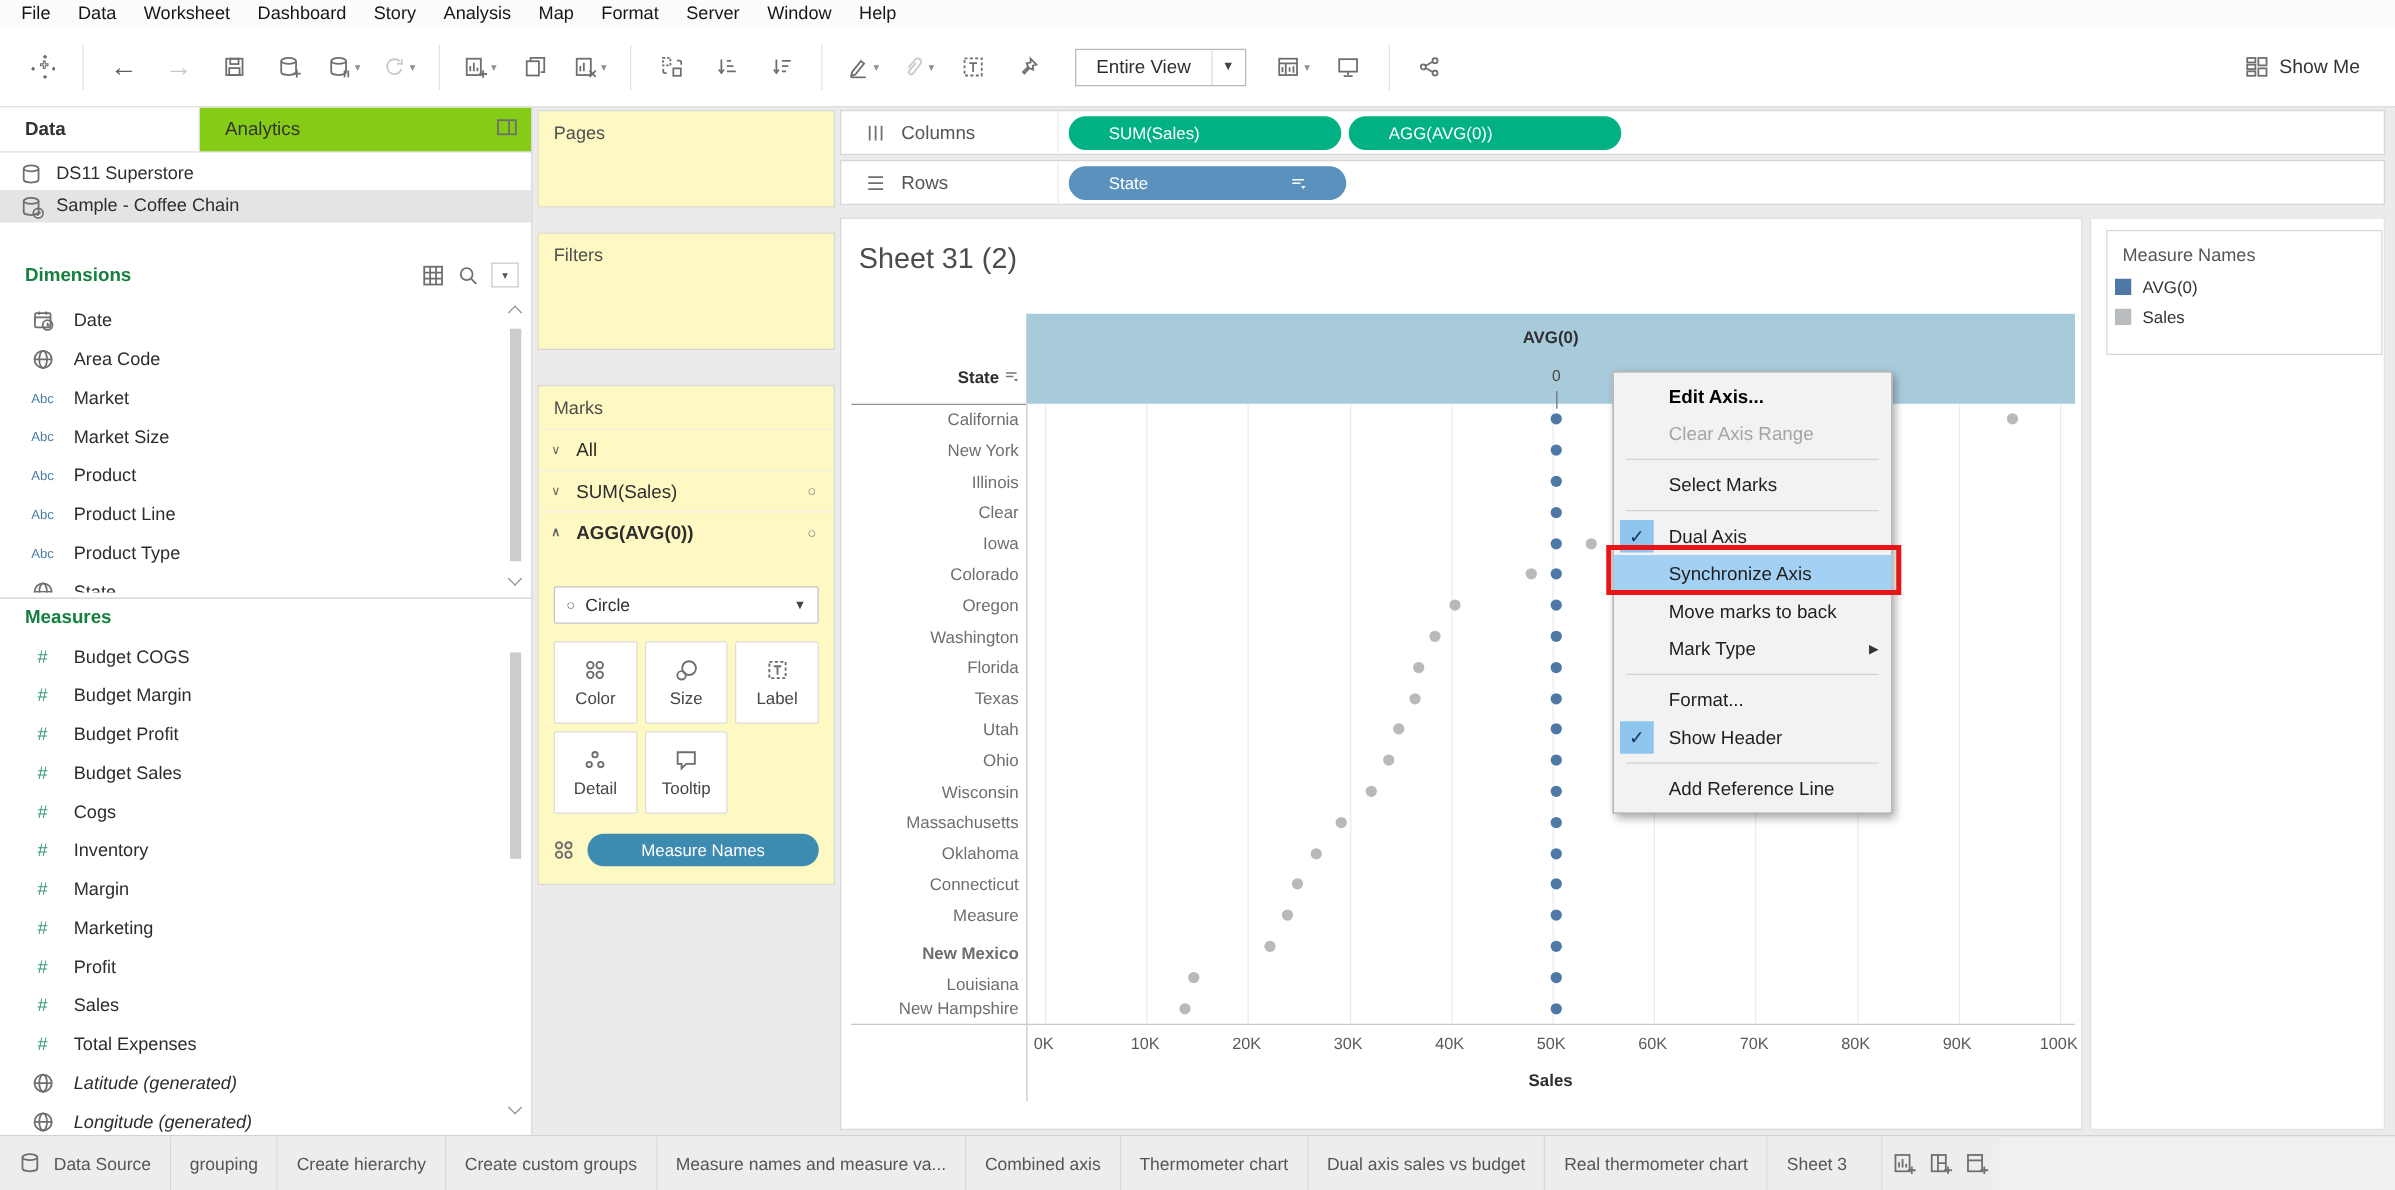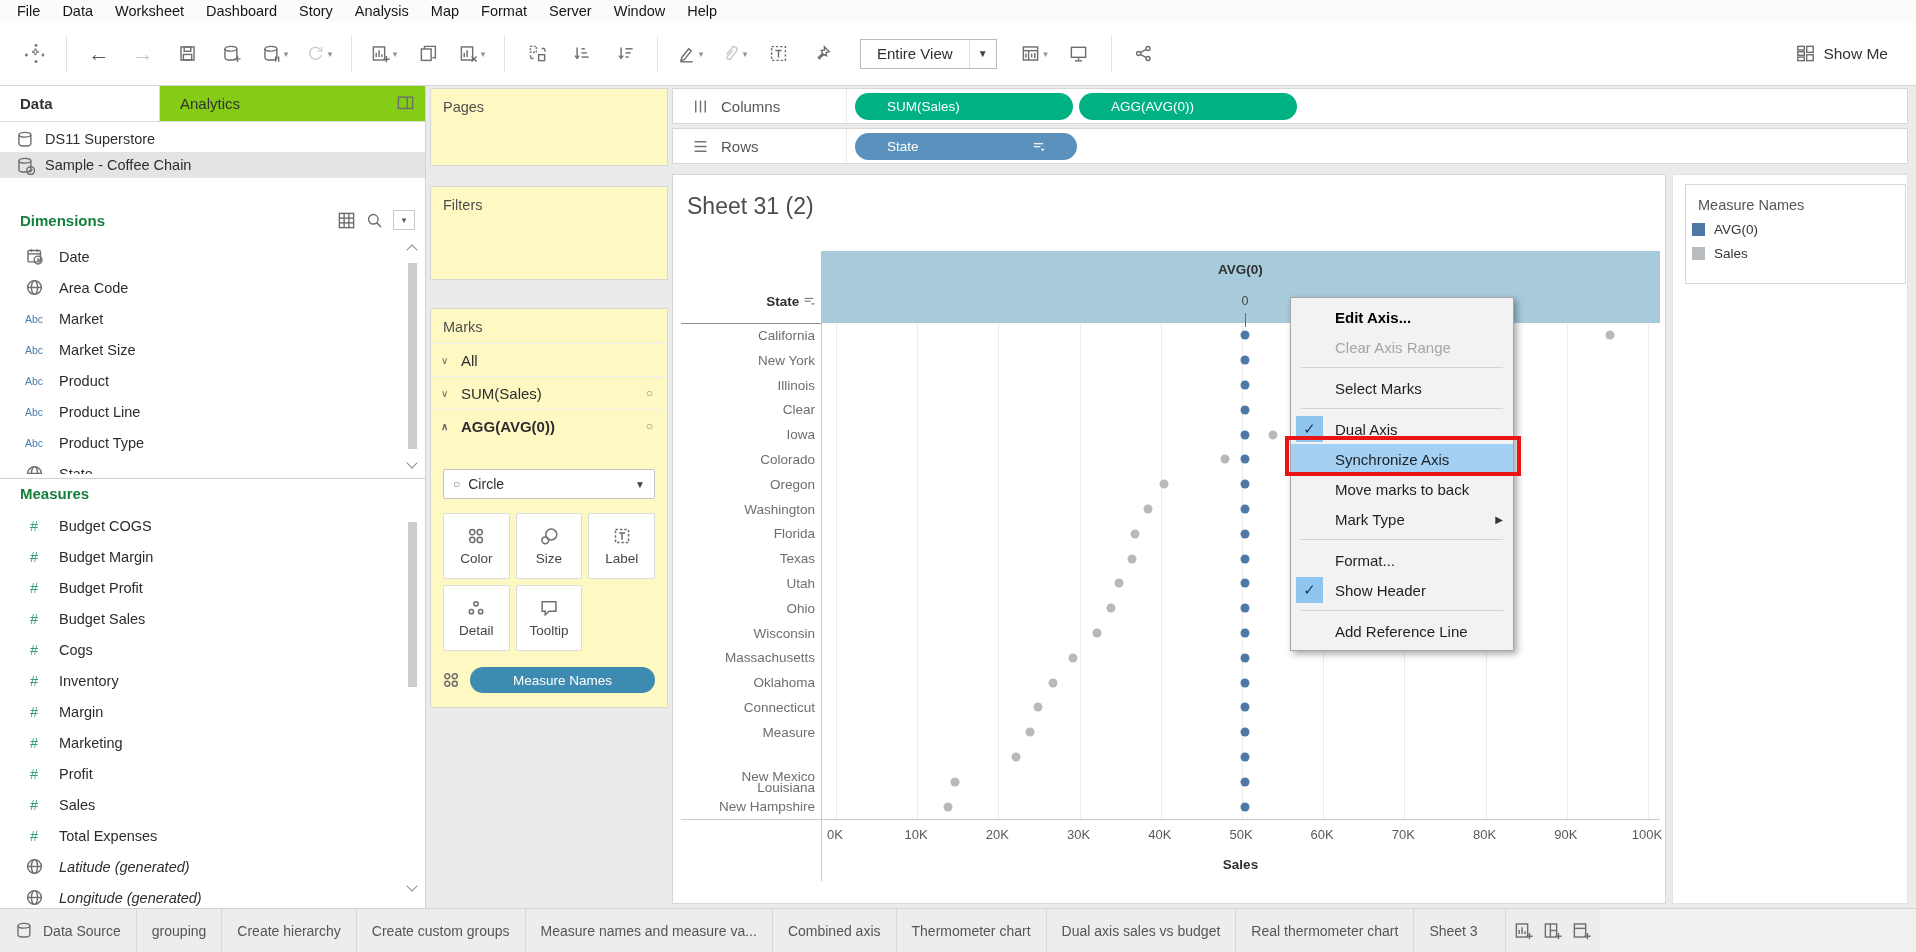--- a/index.html
+++ b/index.html
@@ -708,21 +708,21 @@
         <div class="rlabel" style="top: 346.3px;">Florida</div>
         <div class="rlabel" style="top: 371.1px;">Texas</div>
         <div class="rlabel" style="top: 395.9px;">Utah</div>
         <div class="rlabel" style="top: 420.7px;">Ohio</div>
         <div class="rlabel" style="top: 445.5px;">Wisconsin</div>
         <div class="rlabel" style="top: 470.3px;">Massachusetts</div>
         <div class="rlabel" style="top: 495.1px;">Oklahoma</div>
         <div class="rlabel" style="top: 519.9px;">Connecticut</div>
         <div class="rlabel" style="top: 544.7px;">Measure</div>
         <div class="rlabel" style="top: 600px; text-align: right;">Louisiana</div>
-        <div class="rlabel" style="top: 589px;">New Mexico</div>
+        <div class="rlabel" style="top: 575px; font-weight: bold;">New Mexico</div>
         <div class="rlabel" style="top: 619.1px;">New Hampshire</div>
       </div>
     <div class="bottom-line"></div>
     <div class="spine-ext"></div>
     <div id="x-ticks">
         <div class="xtick" style="left: 162px;">0K</div>
         <div class="xtick" style="left: 243.2px;">10K</div>
         <div class="xtick" style="left: 324.4px;">20K</div>
         <div class="xtick" style="left: 405.6px;">30K</div>
         <div class="xtick" style="left: 486.8px;">40K</div>

